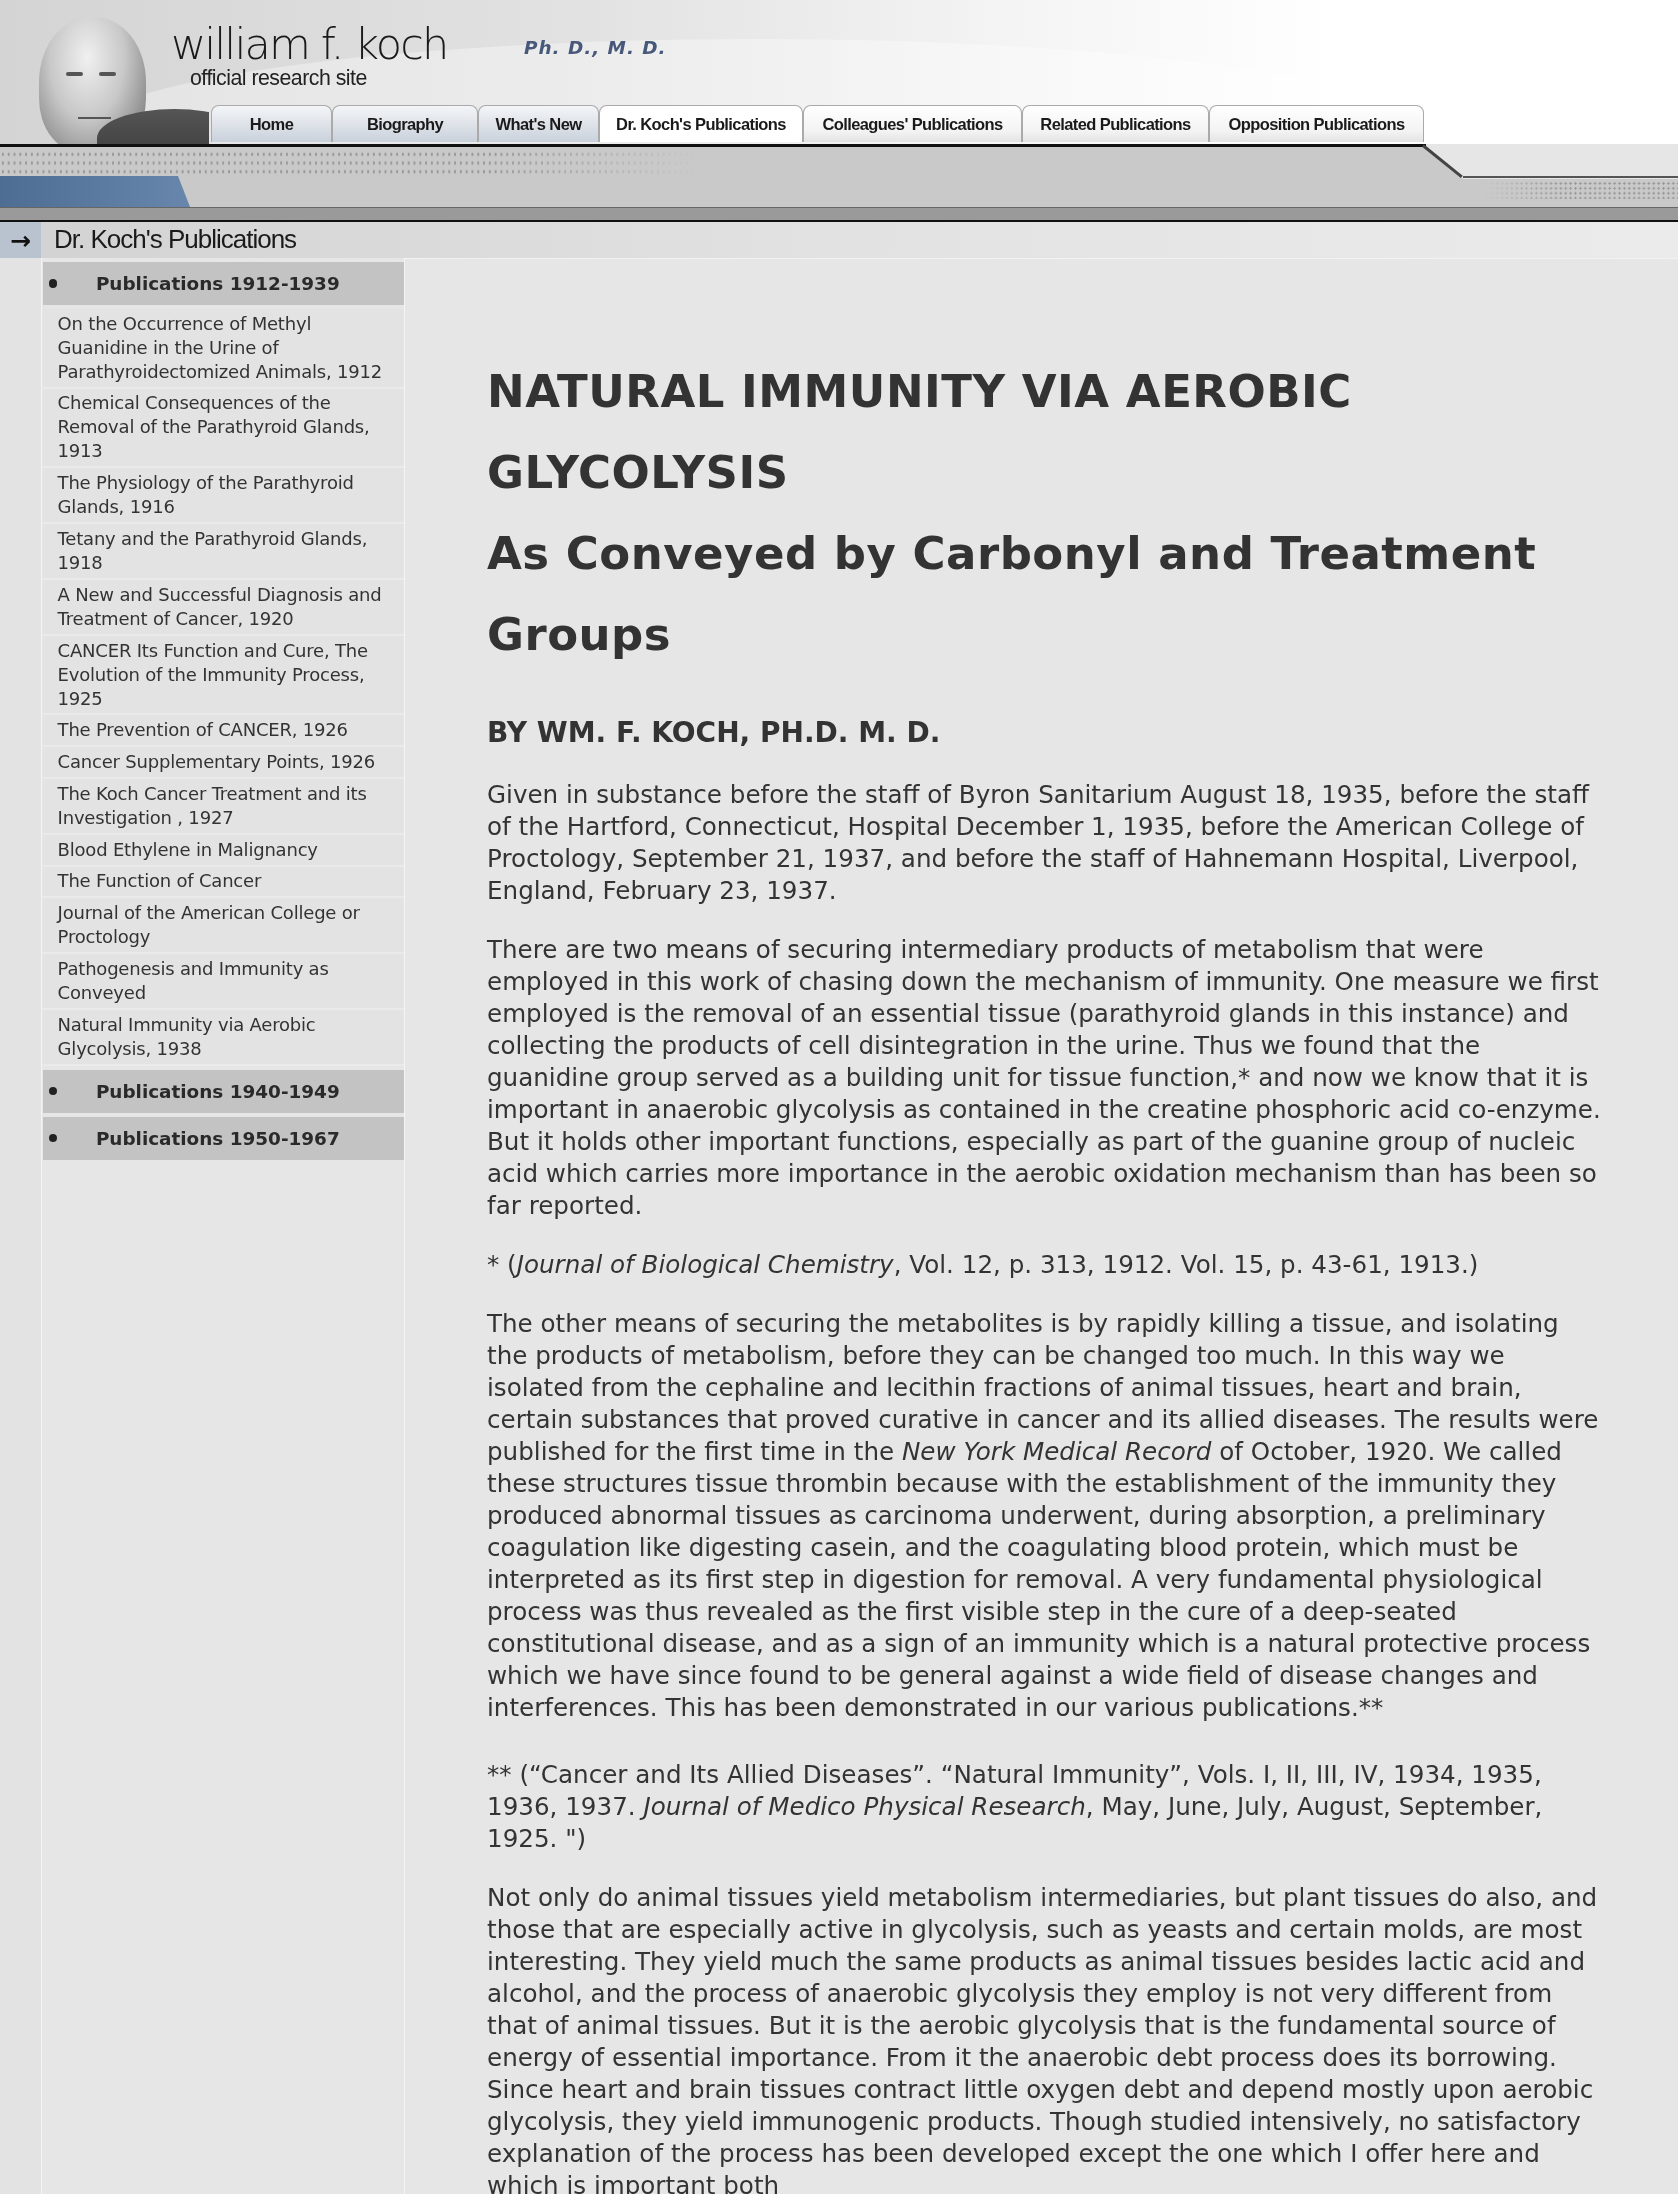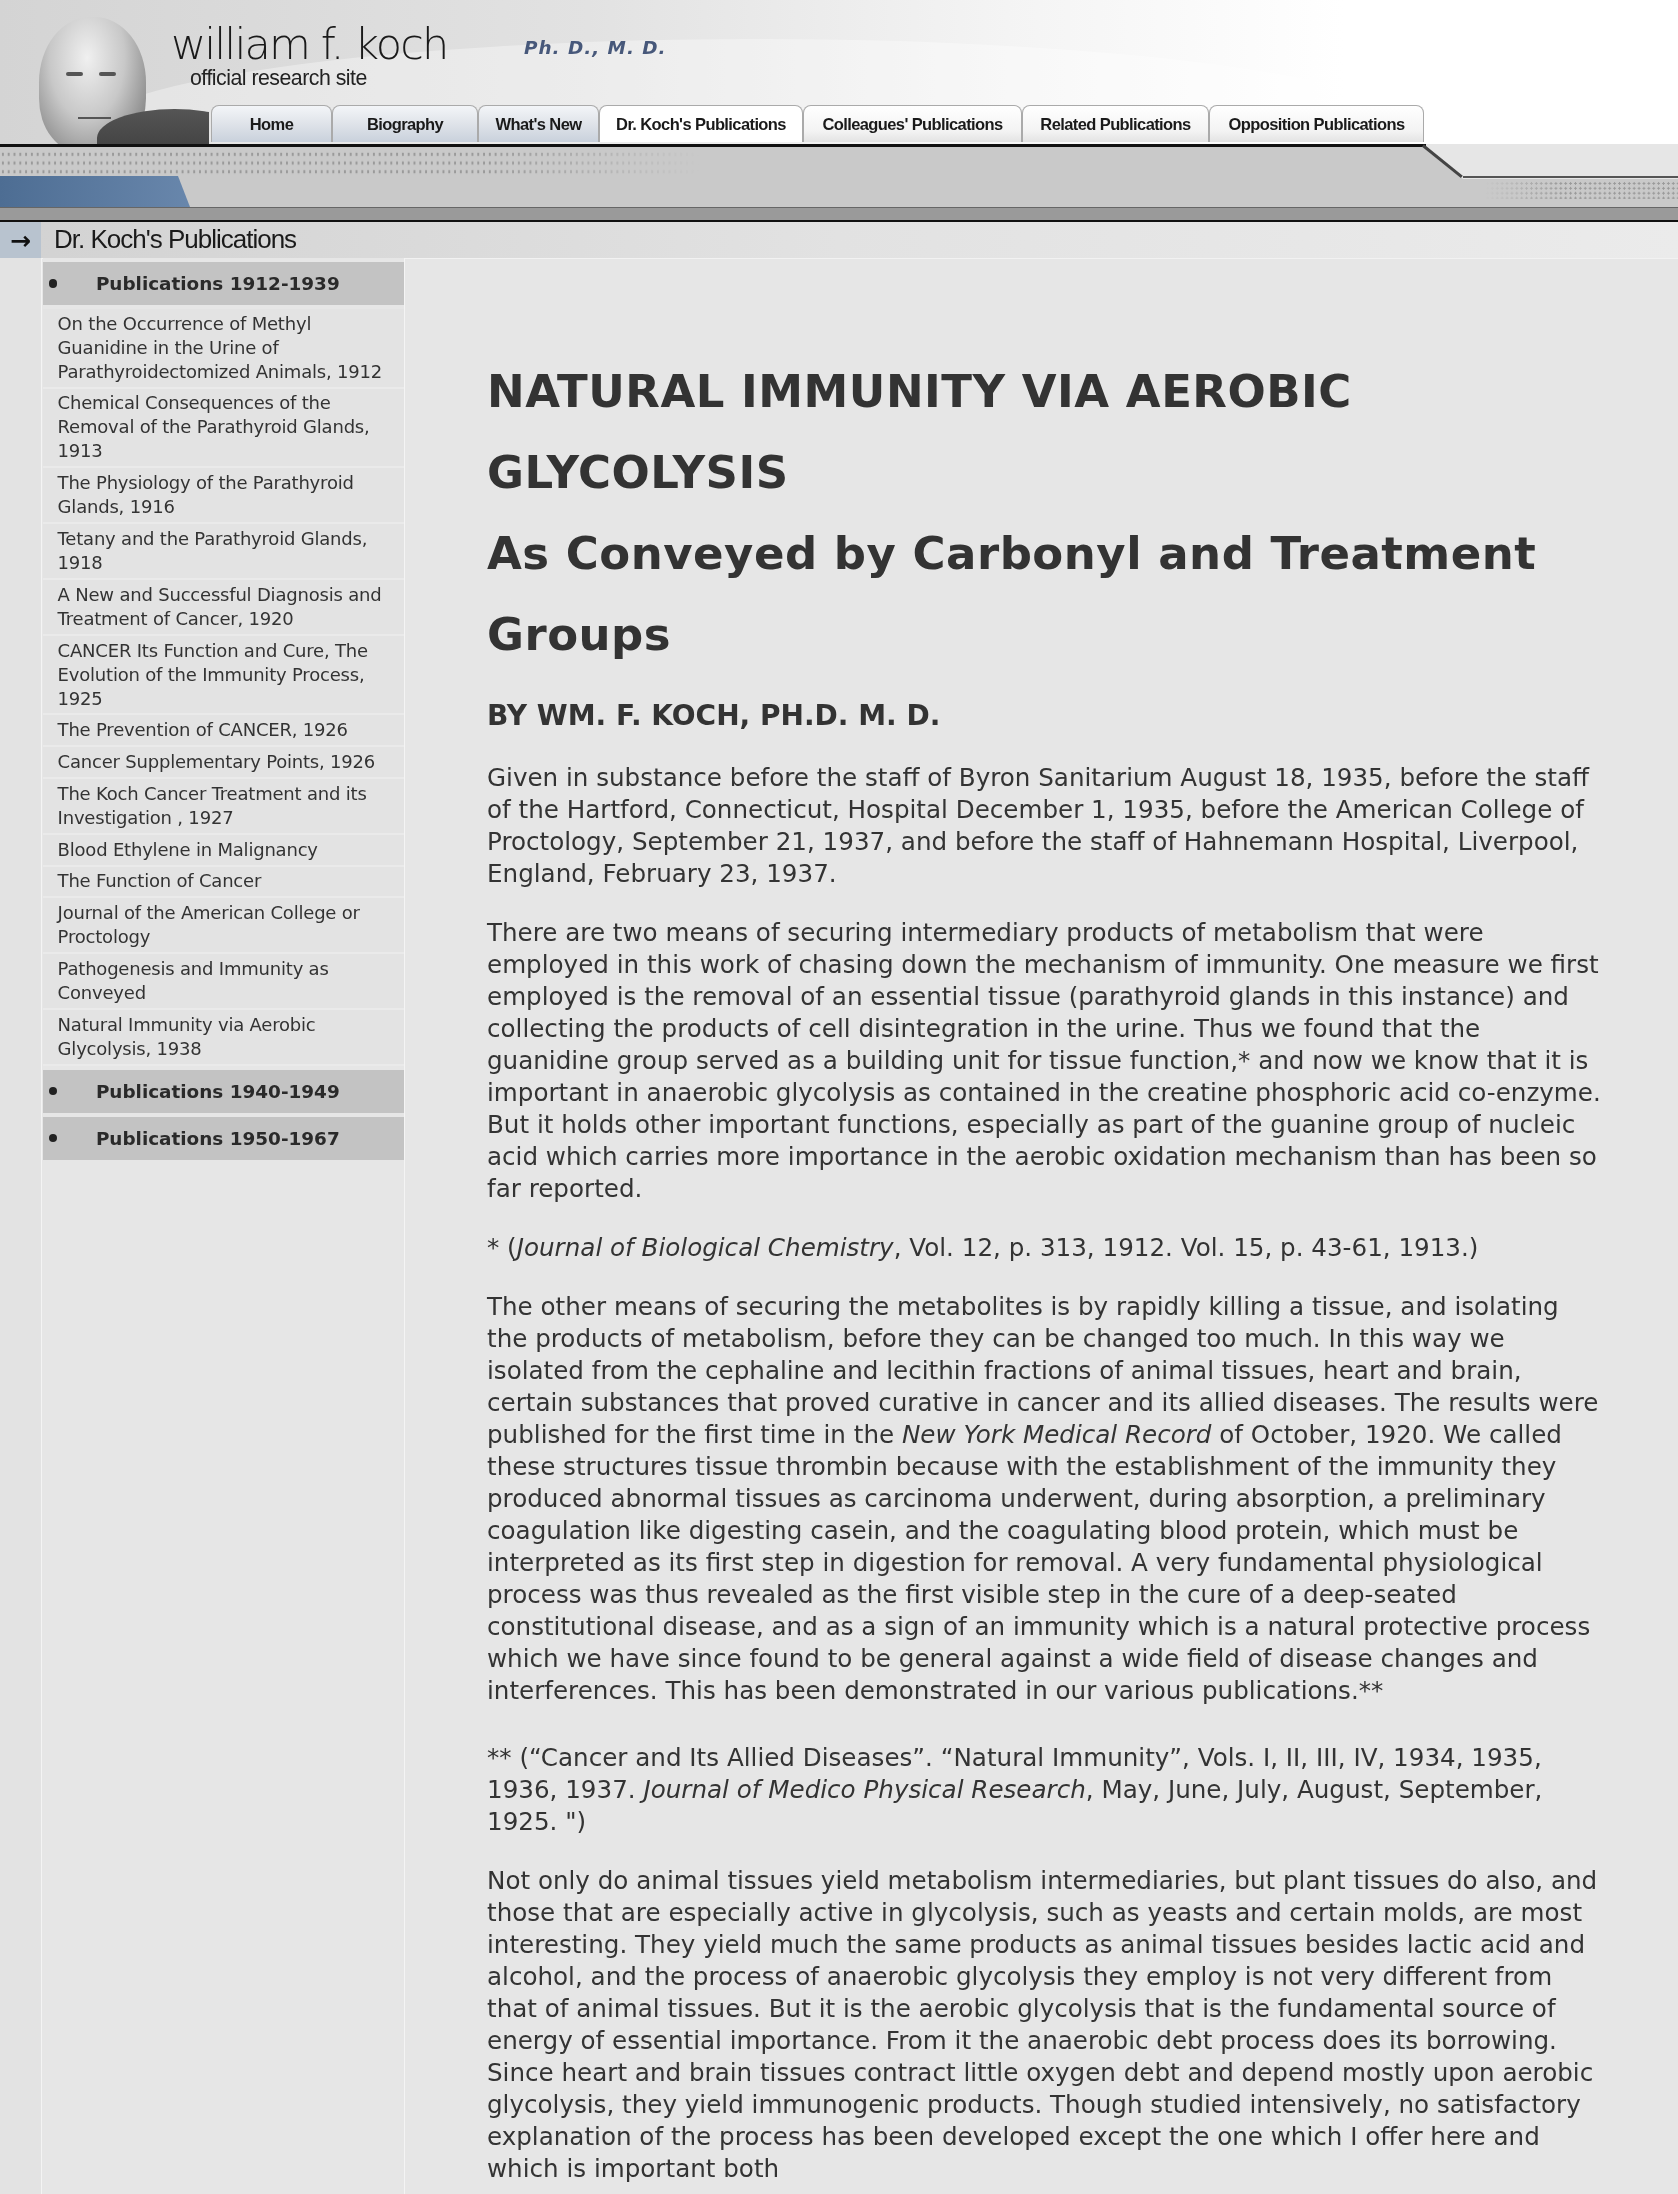--- a/index.html
+++ b/index.html
@@ -160,21 +160,21 @@
   }
   
   .content {
     position:absolute; left:487px; top:351px; width:1116px;
   }
   .title {
     margin:0; font-weight:bold; font-size:45px; line-height:81px;
     color:#333; letter-spacing:0.5px;
   }
   .byline {
-    margin:23px 0 0 0; font-weight:bold; font-size:28px; line-height:35px; color:#333;
+    margin:40px 0 0 0; font-weight:bold; font-size:28px; line-height:35px; color:#333;
   }
   .para {
     margin:0; font-size:24.6px; line-height:32px; color:#333;
   }
   .para i { font-style:italic; }
 </style>
 </head>
 <body>
 
 <div class="header">

